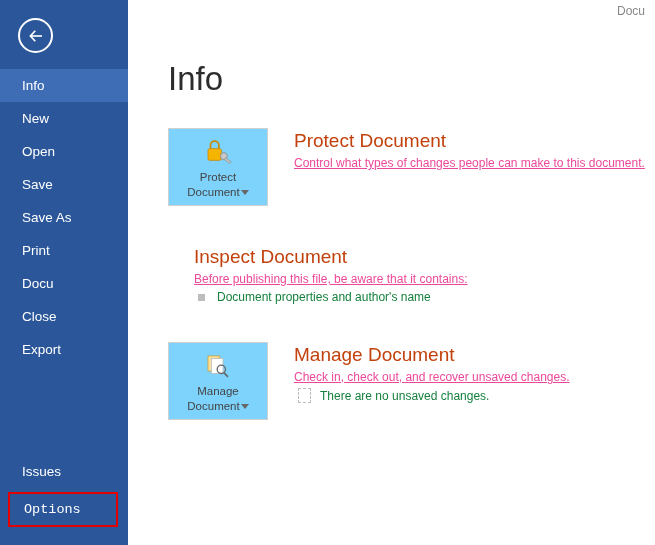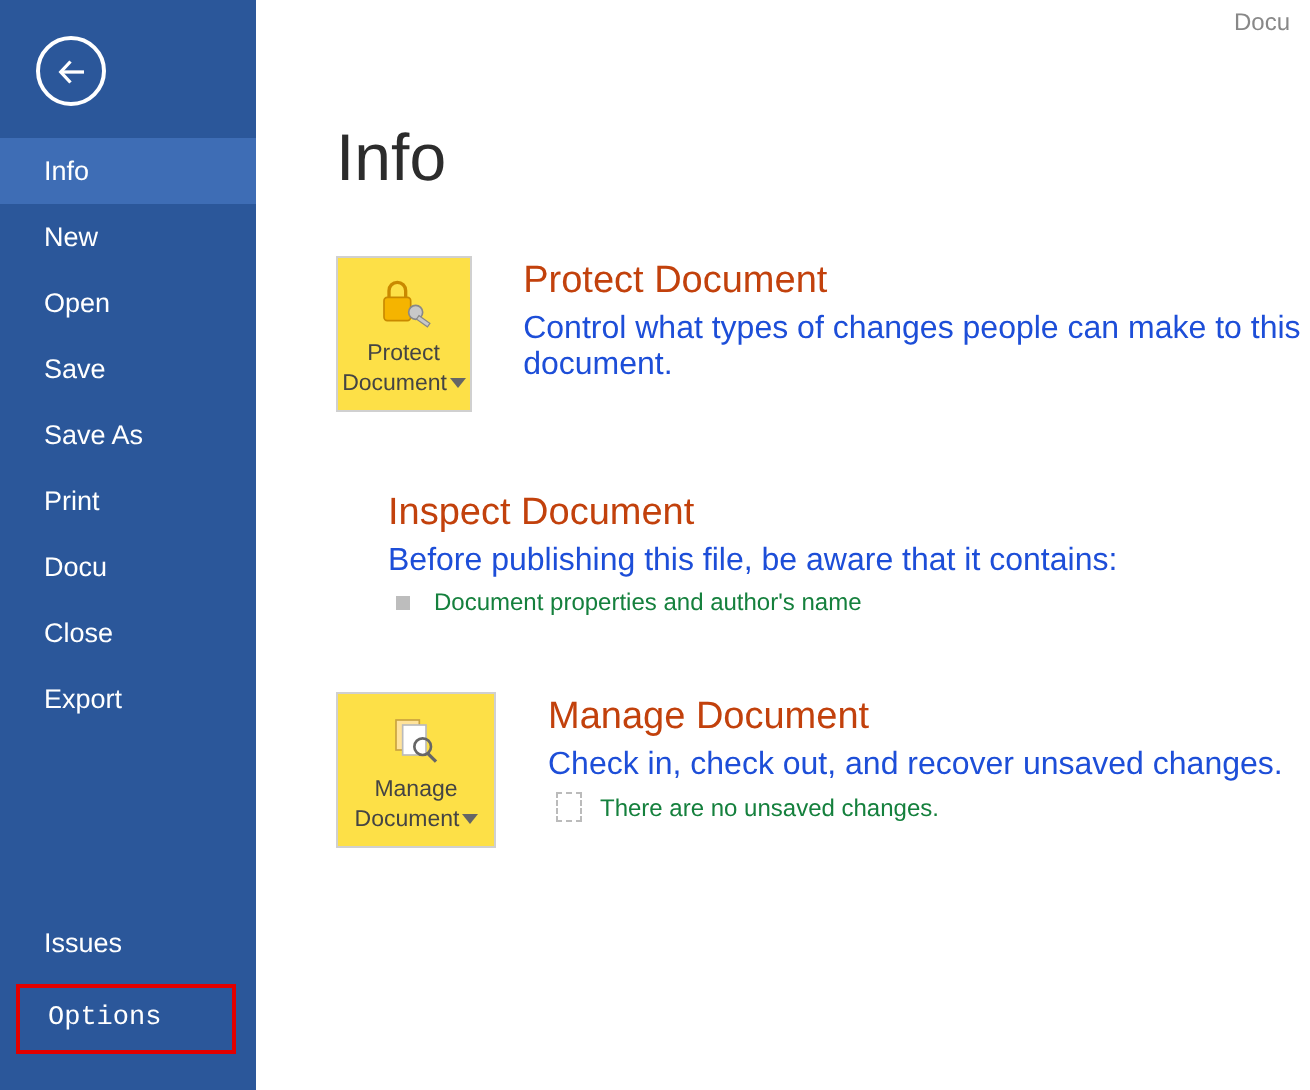--- a/index.html
+++ b/index.html
@@ -69,23 +69,23 @@
     color: #2c2c2c;
     margin-top: 60px;
     margin-bottom: 30px;
   }
   .section {
     display: flex;
     align-items: flex-start;
     margin-bottom: 38px;
   }
   .section .btn {
-    width: 80px; height: 78px;
+    width: 100px; height: 78px;
     border: 1px solid #d0d0d0;
-    background: #fde047;
+    background: #7dd3fc;
     display: flex;
     flex-direction: column;
     align-items: center;
     justify-content: center;
     font-size: 11.5px;
     text-align: center;
     color: #444;
     cursor: pointer;
     line-height: 1.25;
     position: relative;
@@ -103,22 +103,23 @@
     margin-left: 26px;
     padding-top: 2px;
   }
   .section .info .head {
     font-size: 19px;
     color: #c2410c;
     font-weight: 400;
     margin-bottom: 4px;
   }
   .section .info .desc {
-    font-size: 16px;
-    color: #1d4ed8;
+    font-size: 12px;
+    color: #ec4899;
+    text-decoration: underline;
   }
   .bullet-row {
     display: flex; align-items: center;
     font-size: 12px; color: #15803d;
     margin-top: 4px;
   }
   .bullet-sq {
     width: 7px; height: 7px; background:#bdbdbd;
     margin: 0 12px 0 4px;
   }

